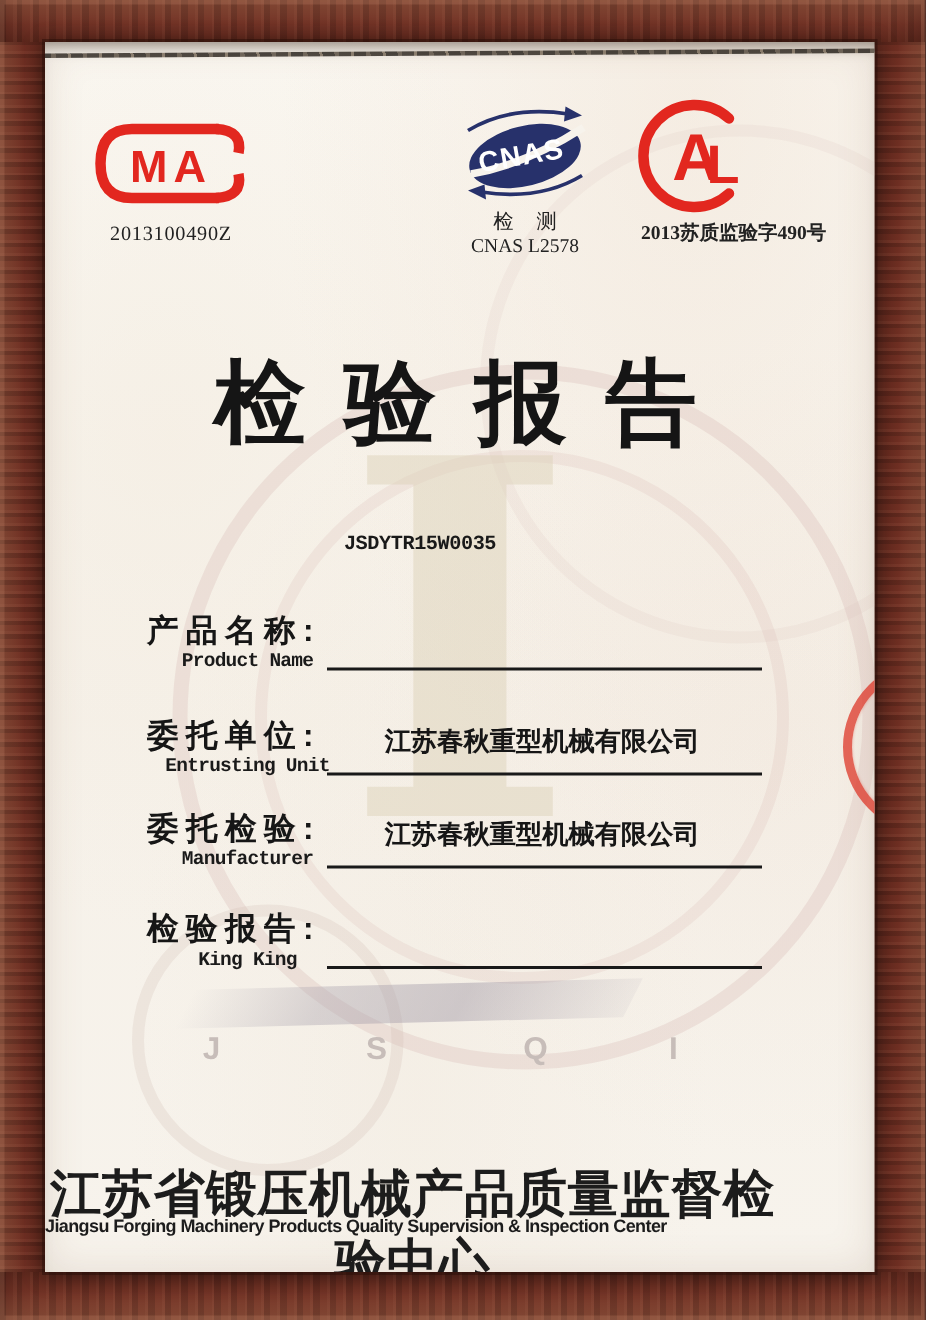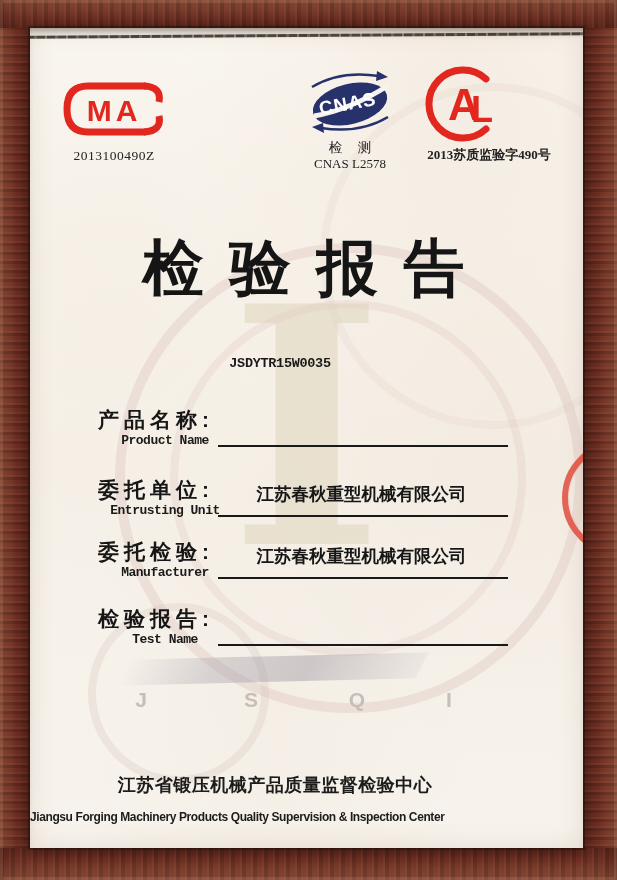--- a/index.html
+++ b/index.html
@@ -76,21 +76,21 @@
   .f-line{position:absolute;left:188px;top:39px;width:290px;height:0;border-bottom:2px solid #191919;}
   .row1{top:378px;} .row2{top:448px;} .row3{top:510px;} .row4{top:577px;}
   
   .wm-letter{top:660px;width:22px;text-align:center;font-weight:700;font-size:21px;color:#c7bdb9;}
   .wl-j{left:100px;} .wl-s{left:210px;} .wl-q{left:316px;} .wl-i{left:408px;}
   
   .stamp-arc{left:532px;top:412px;width:104px;height:104px;border-radius:50%;
     border:6px solid rgba(222,62,48,.78);box-shadow:inset 0 0 2px rgba(222,62,48,.4);}
   
   .footer-zh{left:0;top:745px;width:490px;text-align:center;font-weight:700;
-    font-size:18px;letter-spacing:.5px;color:#1c1c1c;}
+    font-size:34px;letter-spacing:.5px;color:#1c1c1c;}
   .footer-en{left:0;top:782px;width:553px;text-align:left;font-weight:700;
     font-size:12px;letter-spacing:-.4px;color:#1c1c1c;}
 </style>
 </head>
 <body>
 
 <div class="scene">
   <div class="frame-strip frame-left"></div>
   <div class="frame-strip frame-right"></div>
   <div class="frame-strip frame-top"></div>
@@ -155,21 +155,21 @@
       <div class="f-line"></div>
     </div>
     <div class="field row3">
       <div class="f-zh">委托检验:</div>
       <div class="f-en">Manufacturer</div>
       <div class="f-val">江苏春秋重型机械有限公司</div>
       <div class="f-line"></div>
     </div>
     <div class="field row4">
       <div class="f-zh">检验报告:</div>
-      <div class="f-en">Test Name</div>
+      <div class="f-en">King King</div>
       <div class="f-line"></div>
     </div>
 
     <div class="wm-letter wl-j">J</div>
     <div class="wm-letter wl-s">S</div>
     <div class="wm-letter wl-q">Q</div>
     <div class="wm-letter wl-i">I</div>
 
     <div class="stamp-arc"></div>
 

